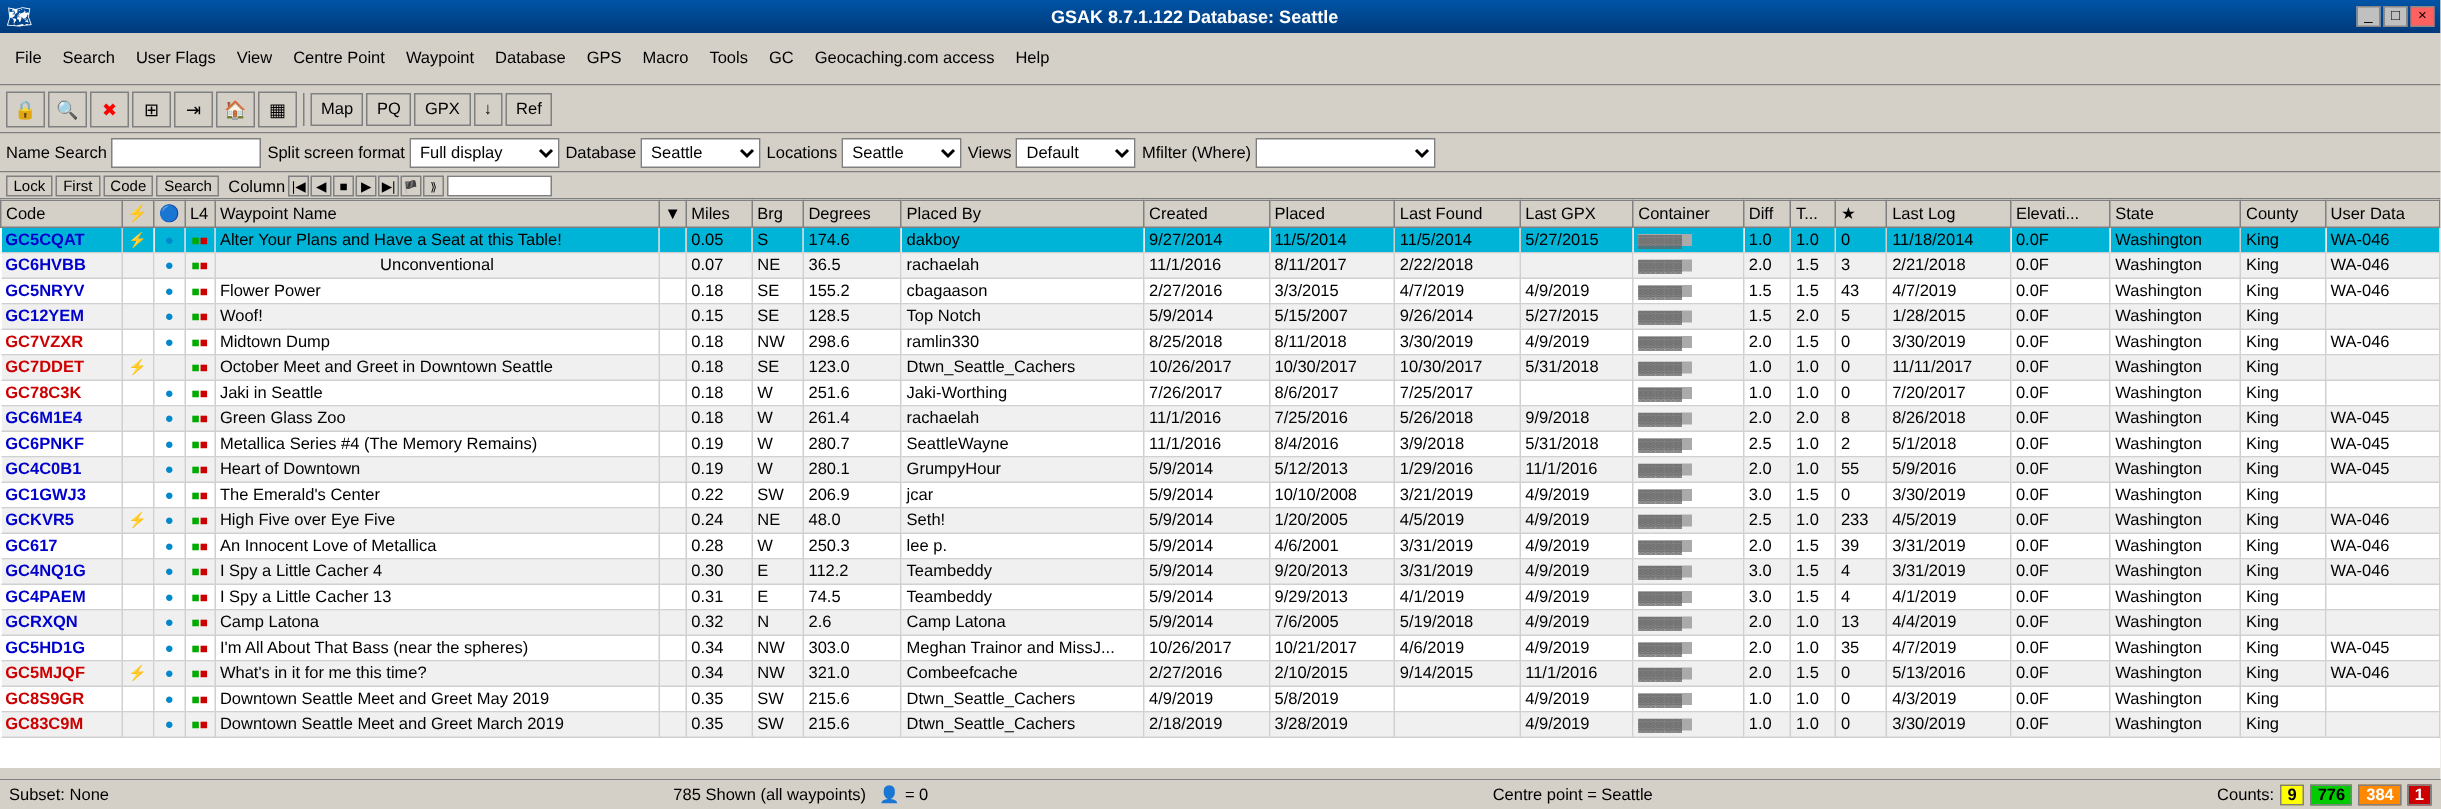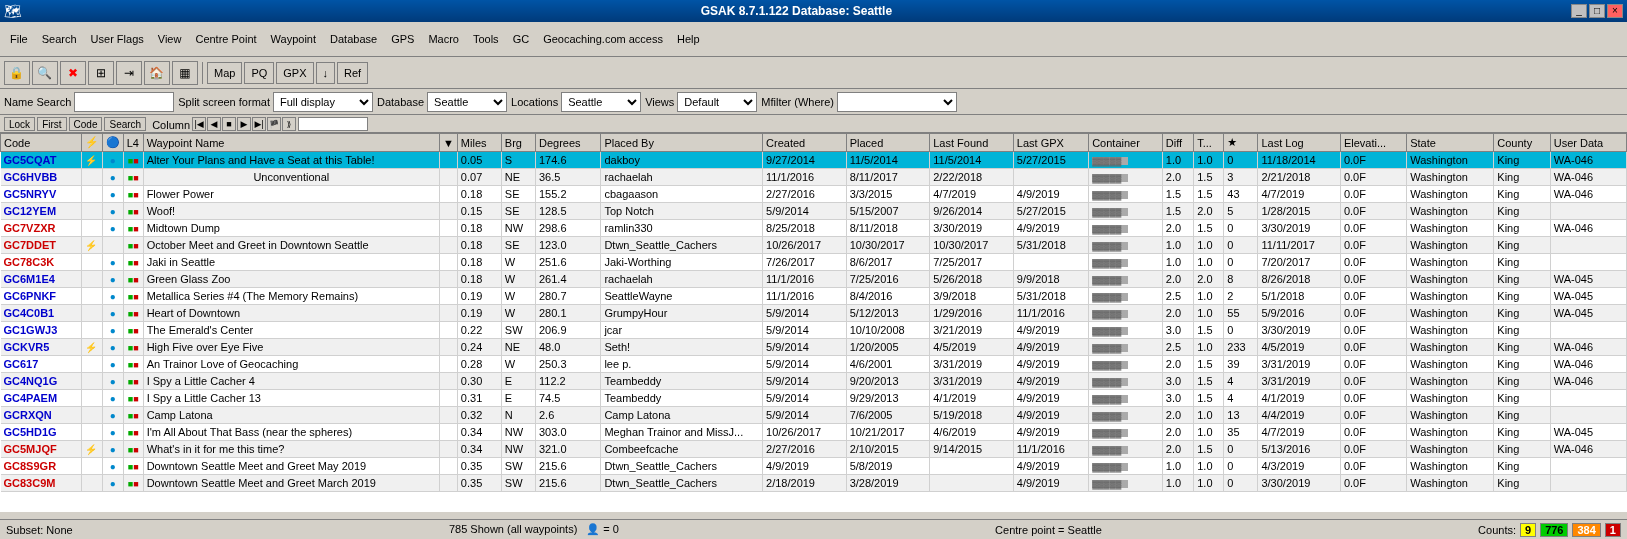--- a/index.html
+++ b/index.html
@@ -641,21 +641,21 @@
           <td>0.0F</td>
           <td>Washington</td>
           <td>King</td>
           <td>WA-046</td>
         </tr>
         <tr>
           <td class="code-cell" style="color:#0000cc; font-weight:bold;">GC617</td>
           <td class="icon-cell"></td>
           <td class="icon-cell"><span style="color:#0088cc; font-size:10px;">●</span></td>
           <td class="icon-cell"><span style="color:#00aa00; font-size:9px;">■</span><span style="color:#cc0000; font-size:9px;">■</span></td>
-          <td style="max-width:220px; overflow:hidden; text-overflow:ellipsis;" title="An Innocent Love of Geocaching">An Trainor Love of Geocaching</td>
+          <td style="max-width:220px; overflow:hidden; text-overflow:ellipsis;" title="An Innocent Love of Geocaching">An Innocent Love of Metallica</td>
           <td></td>
           <td>0.28</td>
           <td>W</td>
           <td>250.3</td>
           <td style="max-width:120px; overflow:hidden; text-overflow:ellipsis;" title="lee p.">lee p.</td>
           <td>5/9/2014</td>
           <td>4/6/2001</td>
           <td>3/31/2019</td>
           <td>4/9/2019</td>
           <td><span style="background:#aaa; display:inline-block; width:36px; height:8px; vertical-align:middle; font-size:8px; color:#666;">▓▓▓▓▓</span></td>

